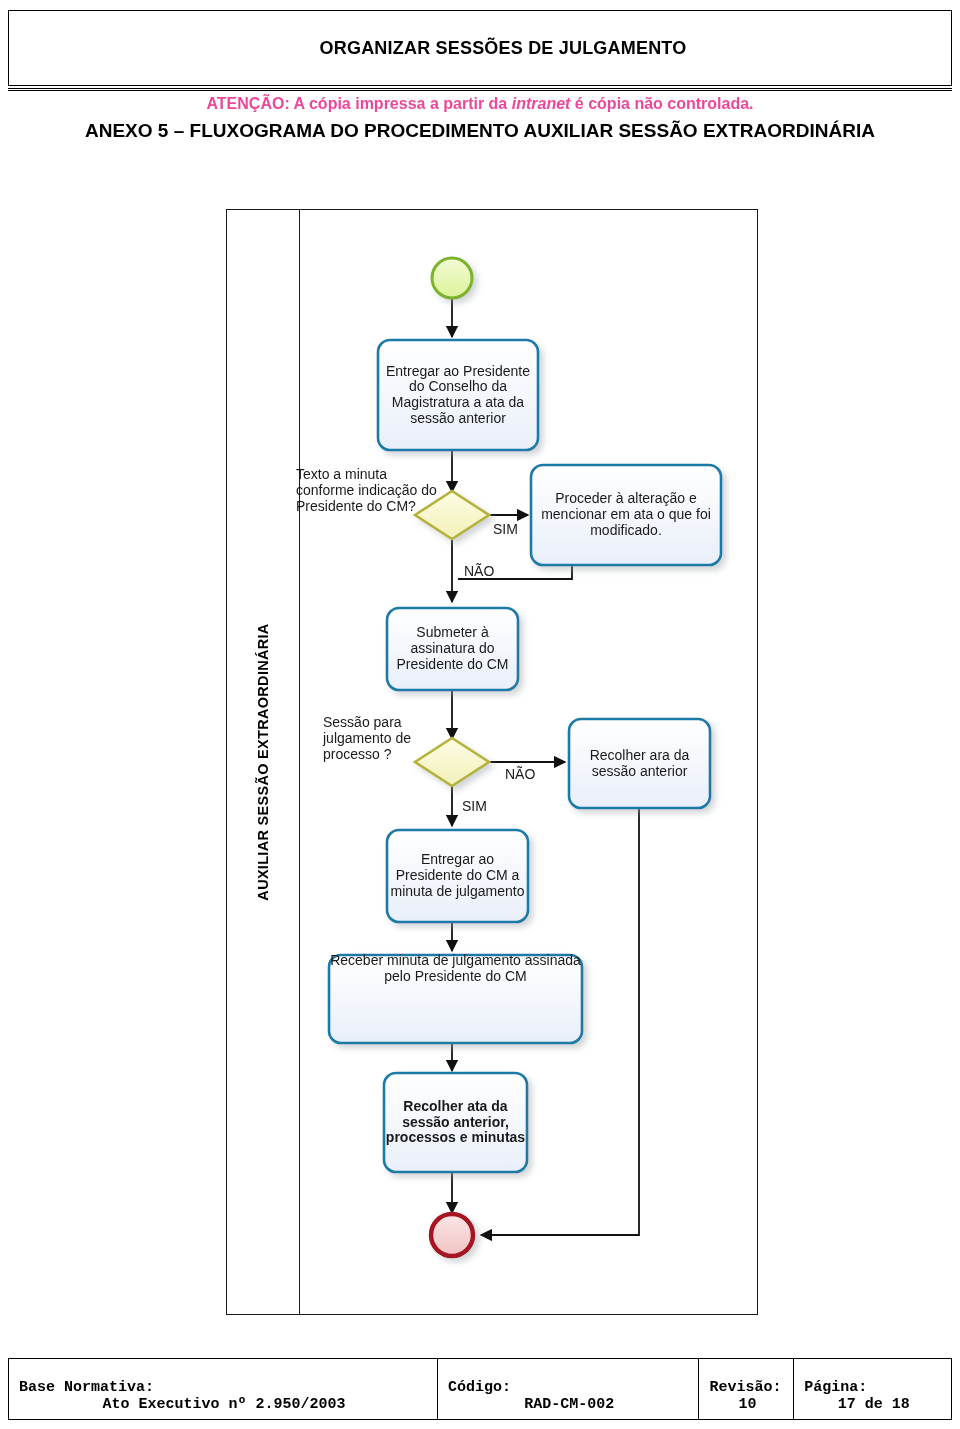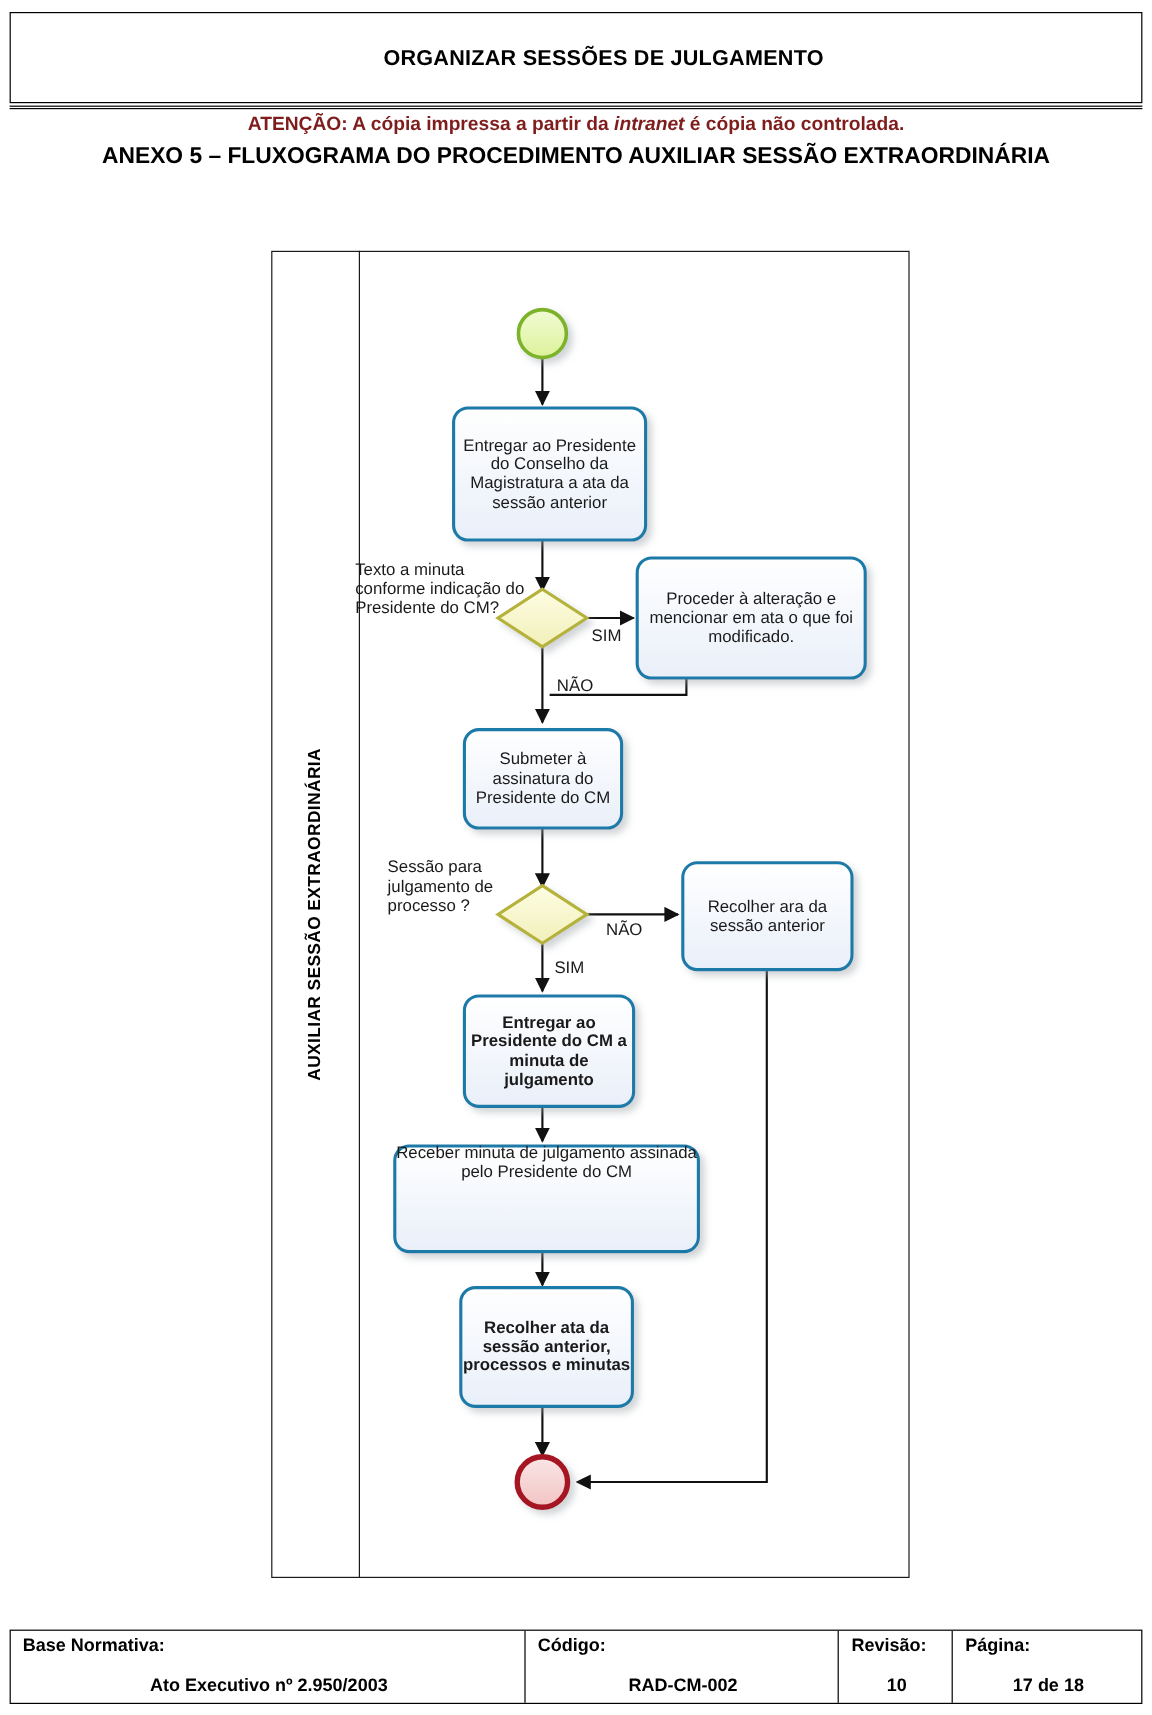--- a/index.html
+++ b/index.html
@@ -50,21 +50,21 @@
     white-space: nowrap;
   }
 
   
   #attention-line {
     position: absolute;
     left: 0;
     top: 95px;
     width: 960px;
     text-align: center;
-    color: #7f1d1d;
+    color: #ec4899;
     font-size: 16px;
     font-weight: bold;
     white-space: nowrap;
   }
   #attention-line .ital { font-style: italic; }
 
   #anexo-title {
     position: absolute;
     left: 0;
     top: 120px;
@@ -159,21 +159,22 @@
     box-sizing: border-box;
     border: 1.5px solid #000;
     display: flex;
   }
   #footer-table .cell {
     box-sizing: border-box;
     border-right: 1.5px solid #000;
     padding: 4px 8px 4px 10px;
     display: flex;
     flex-direction: column;
-    justify-content: space-between;
+    justify-content: flex-end;
+    font-family: Liberation Mono, monospace;
   }
   #footer-table .cell:last-child { border-right: none; }
   #footer-table .f-label {
     font-size: 15px;
     font-weight: bold;
     text-align: left;
     white-space: nowrap;
   }
   #footer-table .f-value {
     font-size: 15px;
@@ -281,21 +282,21 @@
 </svg>
 
 <div class="node-label" style="left:378px; top:340px; width:160px; height:110px;">Entregar ao Presidente do Conselho da Magistratura a ata da sessão anterior</div>
 
 <div class="node-label" style="left:531px; top:465px; width:190px; height:100px;">Proceder à alteração e mencionar em ata o que foi modificado.</div>
 
 <div class="node-label" style="left:387px; top:608px; width:131px; height:82px;">Submeter à assinatura do Presidente do CM</div>
 
 <div class="node-label" style="left:569px; top:719px; width:141px; height:89px;">Recolher ara da sessão anterior</div>
 
-<div class="node-label" style="left:387px; top:830px; width:141px; height:92px;font-weight:bold;">Entregar ao Presidente do CM a minuta de julgamento</div>
+<div class="node-label" style="left:387px; top:830px; width:141px; height:92px;">Entregar ao Presidente do CM a minuta de julgamento</div>
 
 <div class="node-label" style="left:329px; top:925px; width:253px; height:88px;">Receber minuta de julgamento assinada pelo Presidente do CM</div>
 
 <div class="node-label" style="left:384px; top:1073px; width:143px; height:99px;font-weight:bold;">Recolher ata da sessão anterior, processos e minutas</div>
 
 <div class="cond-label" style="left:296px; top:466px; width:150px;">Texto a minuta conforme indicação do Presidente do CM?</div>
 
 <div class="cond-label" style="left:323px; top:714px; width:125px;">Sessão para julgamento de processo ?</div>
 
 <div class="edge-label" style="left:493px; top:521px;">SIM</div>

